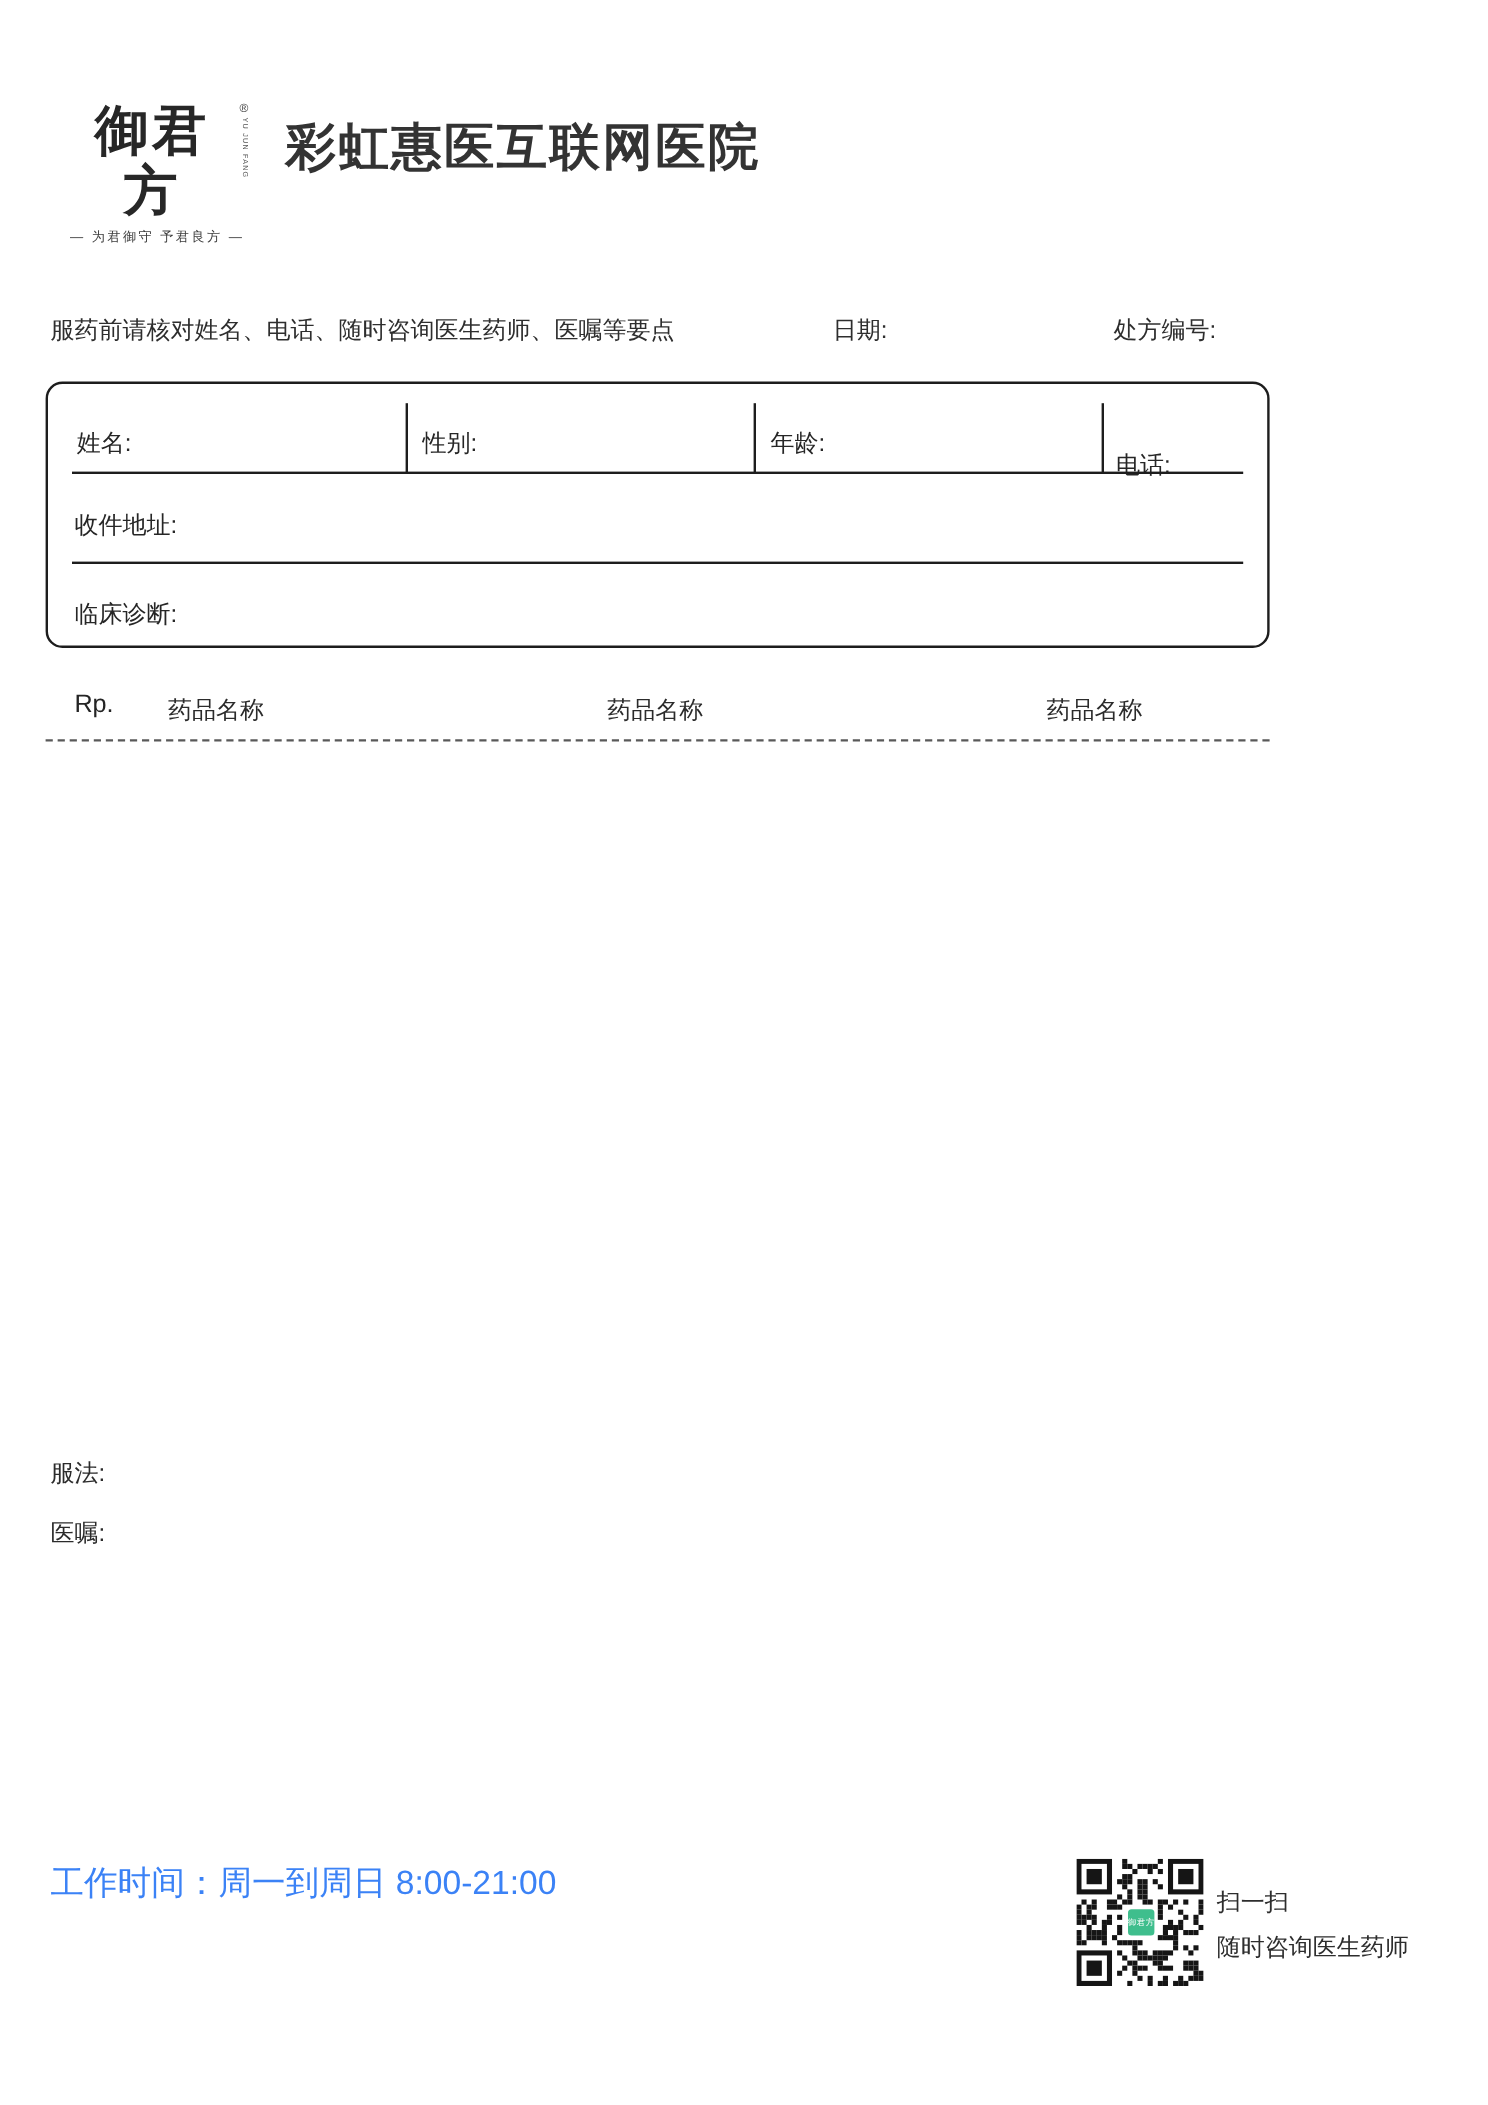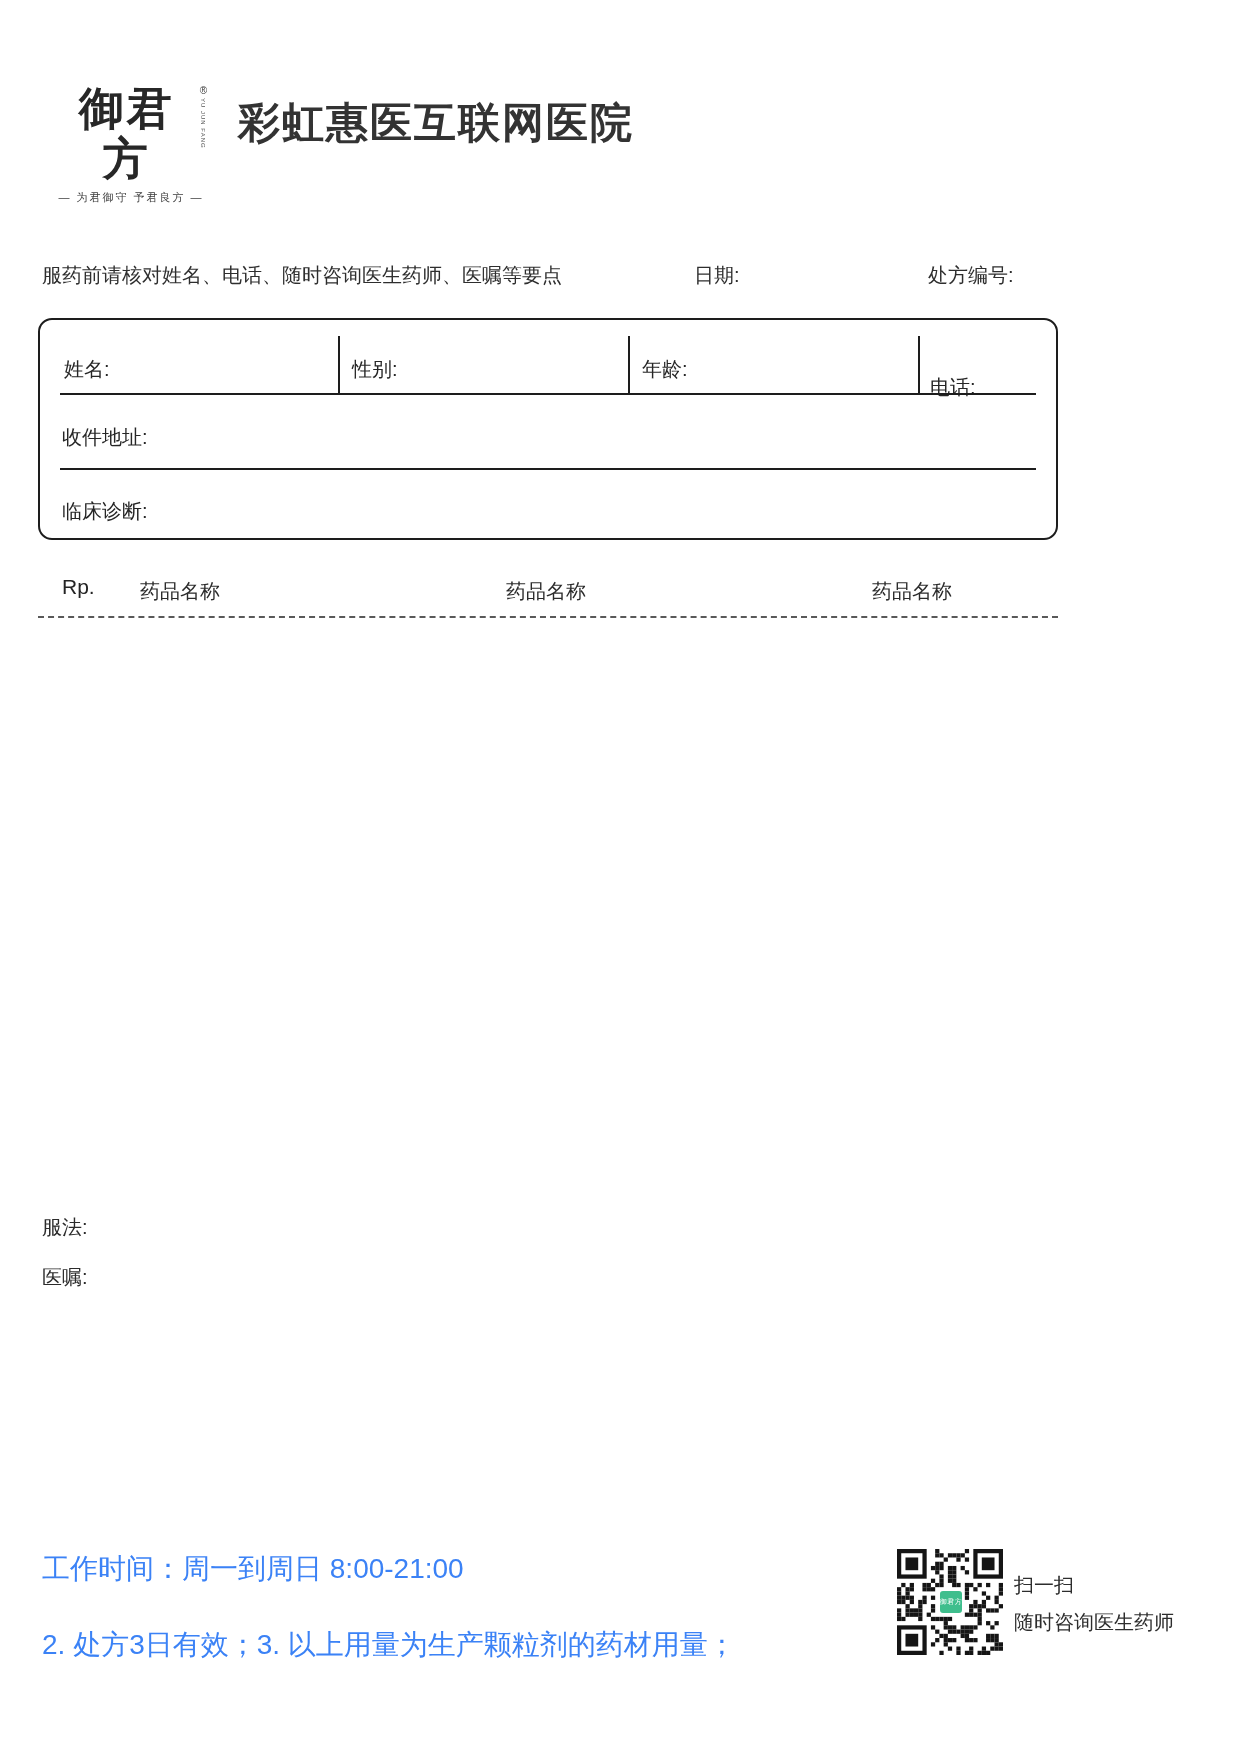--- a/index.html
+++ b/index.html
@@ -98,21 +98,20 @@
   <div class="drug-col" style="left:140px;">药品名称</div>
   <div class="drug-col" style="left:506px;">药品名称</div>
   <div class="drug-col" style="left:872px;">药品名称</div>
   <div class="dashed-line"></div>
 
   <div class="usage-label" style="top:1214px;">服法:</div>
   <div class="usage-label" style="top:1264px;">医嘱:</div>
 
 
   <div class="foot-line" style="top:1550px;">工作时间：周一到周日 8:00-21:00</div>
-  <div class="foot-line" style="top:1626px;">2. 处方3日有效；3. 以上用量为生产颗粒剂的药材用量；</div>
 
   <div class="qr-wrap">
     <svg viewBox="0 0 106 106" xmlns="http://www.w3.org/2000/svg">
         <rect x="0" y="0" width="29.68" height="29.68" fill="#151515"></rect>
         <rect x="4.24" y="4.24" width="21.200000000000003" height="21.200000000000003" fill="#ffffff"></rect>
         <rect x="8.48" y="8.48" width="12.72" height="12.72" fill="#151515"></rect>
         <rect x="76.32000000000001" y="0" width="29.68" height="29.68" fill="#151515"></rect>
         <rect x="80.56" y="4.24" width="21.200000000000003" height="21.200000000000003" fill="#ffffff"></rect>
         <rect x="84.80000000000001" y="8.48" width="12.72" height="12.72" fill="#151515"></rect>
         <rect x="0" y="76.32000000000001" width="29.68" height="29.68" fill="#151515"></rect>

